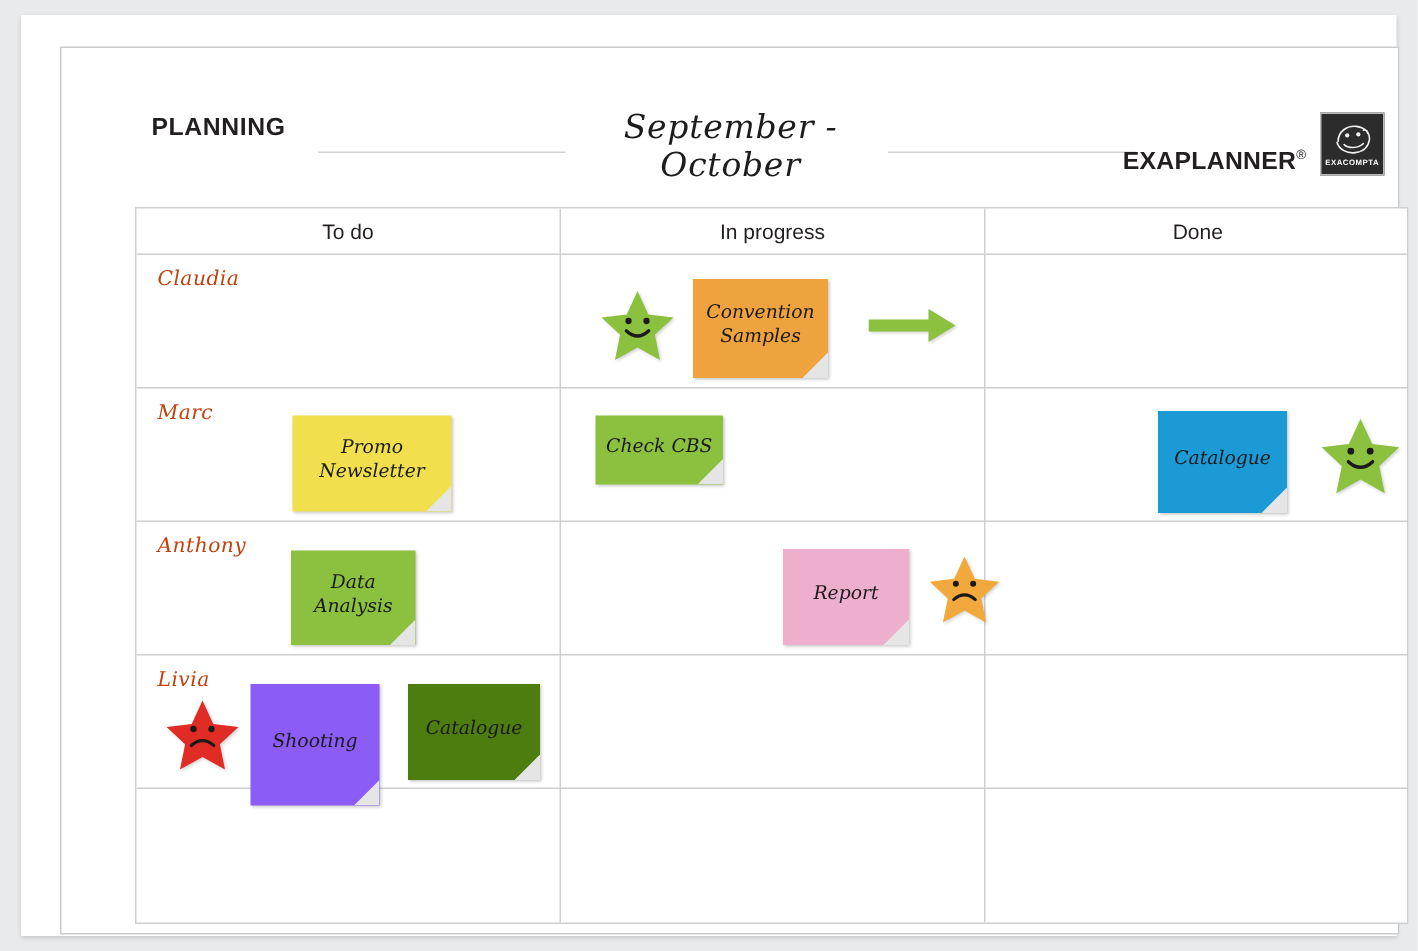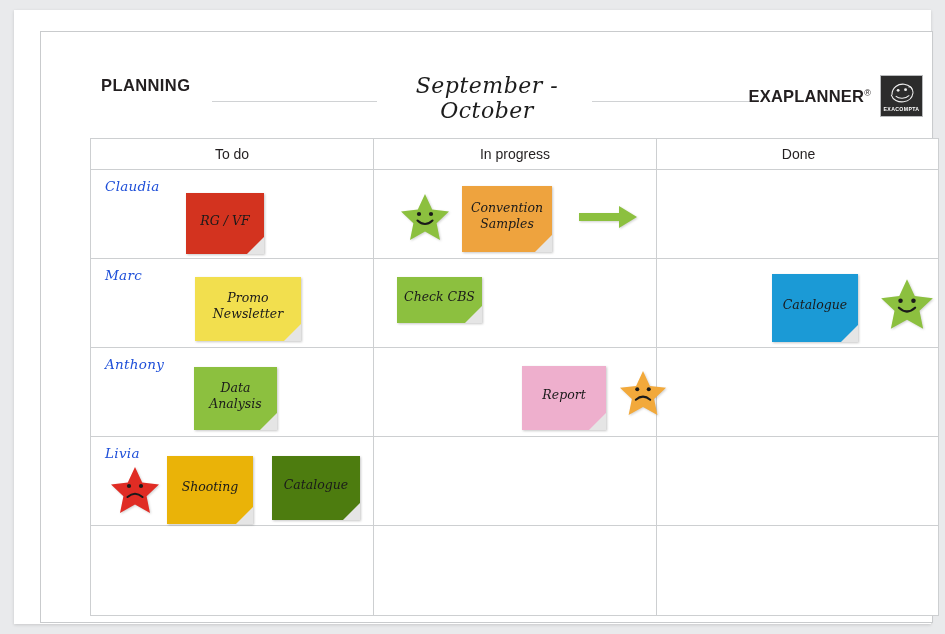--- a/index.html
+++ b/index.html
@@ -72,21 +72,21 @@
     font-family: "DejaVu Serif", serif;
     font-style: italic;
     font-size: 22px;
     color: #1c1c1c;
     letter-spacing: .5px;
   }
   #brand-wrap {
     position: absolute;
     right: 4px; top: 20px;
     display: flex;
-    align-items: center;
+    align-items: flex-end;
     gap: 9px;
   }
   #brand-name {
     font-size: 16.5px;
     font-weight: 700;
     letter-spacing: .2px;
     color: #231f20;
   }
   #brand-name sup { font-size: 9px; vertical-align: super; font-weight: 400; }
   #brand-logo {
@@ -137,21 +137,21 @@
     font-size: 14px;
     color: #231f20;
   }
 
   .cell { position: absolute; }
   .person-name {
     position: absolute;
     font-family: "DejaVu Serif", serif;
     font-style: italic;
     font-size: 13.5px;
-    color: #1d4ed8;
+    color: #c2410c;
     letter-spacing: .3px;
     white-space: nowrap;
   }
 
   
   .note {
     position: absolute;
     display: flex;
     align-items: center;
     justify-content: center;
@@ -236,23 +236,20 @@
         <div class="grid-row-line" style="top:208px"></div>
         <div class="grid-row-line" style="top:297px"></div>
         <div class="grid-row-line" style="top:386px"></div>
 
         <div class="col-head" style="left:0px;   width:282px">To do</div>
         <div class="col-head" style="left:566px; width:283px">Done</div>
         <div class="col-head" style="left:283px; width:282px">In progress</div>
 
         <div class="cell" style="left:0px;top:31px;width:282px;height:88px">
           <div class="person-name" style="left:14px;top:8px">Claudia</div>
-          <div class="note" style="left:95px;top:23px;width:78px;height:61px;background:#d3331f">
-            <span class="note-text">RG / VF</span>
-          </div>
         </div>
 
         <div class="cell" style="left:283px;top:31px;width:282px;height:88px">
           <div class="star" style="left:25px;top:22px">
             <svg width="52" height="50" viewBox="0 0 52 50">
               <polygon points="26,2 33.2,17.6 50,19.6 37.6,31.2 41,48 26,39.6 11,48 14.4,31.2 2,19.6 18.8,17.6" fill="#8cc03f"></polygon>
               <circle cx="20" cy="22" r="2.1" fill="#1a1a1a"></circle>
               <circle cx="32" cy="22" r="2.1" fill="#1a1a1a"></circle>
               <path d="M18.5 28.5 Q26 35.5 33.5 28.5" stroke="#1a1a1a" stroke-width="2.1" fill="none" stroke-linecap="round"></path>
             </svg>
@@ -325,21 +322,21 @@
         <div class="cell" style="left:0px;top:298px;width:282px;height:88px">
           <div class="person-name" style="left:14px;top:8px">Livia</div>
           <div class="star" style="left:18px;top:28px">
             <svg width="52" height="50" viewBox="0 0 52 50">
               <polygon points="26,2 33.2,17.6 50,19.6 37.6,31.2 41,48 26,39.6 11,48 14.4,31.2 2,19.6 18.8,17.6" fill="#e02c24"></polygon>
               <circle cx="20" cy="21" r="2.1" fill="#1a1a1a"></circle>
               <circle cx="32" cy="21" r="2.1" fill="#1a1a1a"></circle>
               <path d="M18.5 32 Q26 25.5 33.5 32" stroke="#1a1a1a" stroke-width="2.1" fill="none" stroke-linecap="round"></path>
             </svg>
           </div>
-          <div class="note" style="left:76px;top:19px;width:86px;height:68px;background:#eab308">
+          <div class="note" style="left:76px;top:19px;width:86px;height:81px;background:#8b5cf6">
             <span class="note-text">Shooting</span>
           </div>
           <div class="note" style="left:181px;top:19px;width:88px;height:64px;background:#4d7c0f">
             <span class="note-text">Catalogue</span>
           </div>
         </div>
 
         <div class="cell" style="left:283px;top:298px;width:282px;height:88px"></div>
         <div class="cell" style="left:566px;top:298px;width:283px;height:88px"></div>
 

